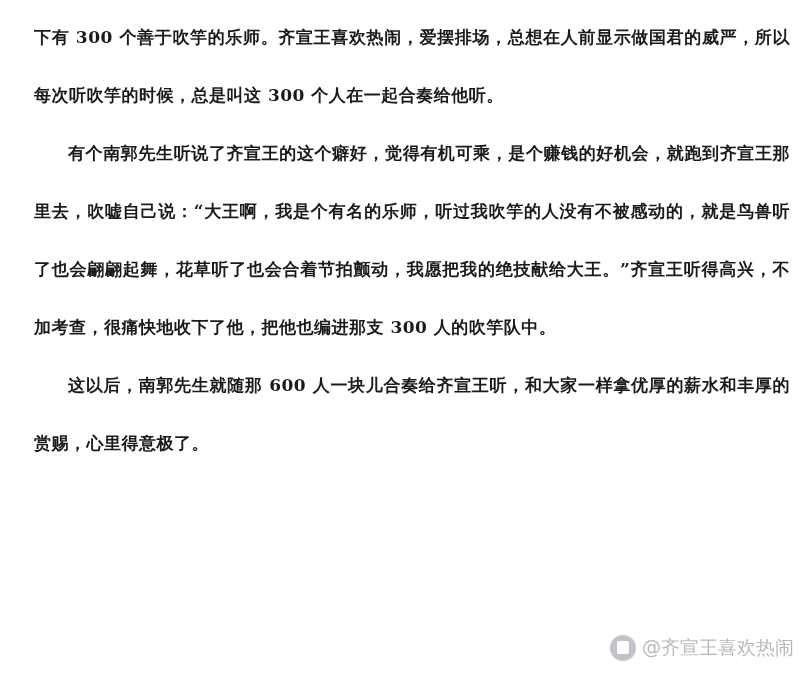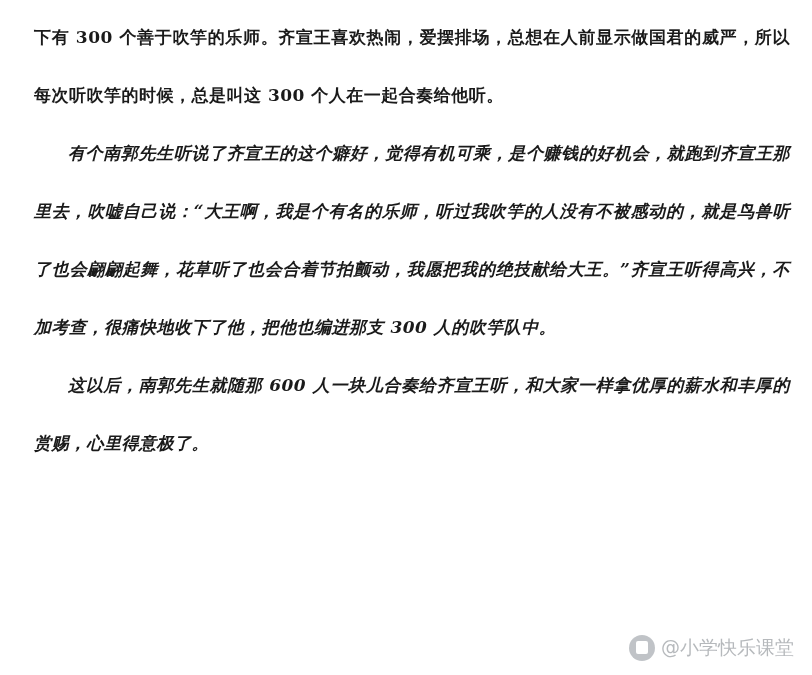--- a/index.html
+++ b/index.html
@@ -27,21 +27,20 @@
     line-height: 58px;
     color: #1a1a1a;
     text-align: justify;
     text-justify: inter-character;
     letter-spacing: 0.5px;
     font-family: "DejaVu Serif", "Liberation Serif", serif;
     font-weight: 600;
   }
   .para.indent {
     text-indent: 2em;
-    font-style: italic;
   }
   .watermark {
     position: absolute;
     right: 18px;
     bottom: 14px;
     display: flex;
     align-items: center;
     gap: 6px;
     opacity: 0.62;
     pointer-events: none;
@@ -77,16 +76,16 @@
 <div class="page">
 
   <p class="para">下有 300 个善于吹竽的乐师。齐宣王喜欢热闹，爱摆排场，总想在人前显示做国君的威严，所以每次听吹竽的时候，总是叫这 300 个人在一起合奏给他听。</p>
 
   <p class="para indent">有个南郭先生听说了齐宣王的这个癖好，觉得有机可乘，是个赚钱的好机会，就跑到齐宣王那里去，吹嘘自己说：“大王啊，我是个有名的乐师，听过我吹竽的人没有不被感动的，就是鸟兽听了也会翩翩起舞，花草听了也会合着节拍颤动，我愿把我的绝技献给大王。”齐宣王听得高兴，不加考查，很痛快地收下了他，把他也编进那支 300 人的吹竽队中。</p>
 
   <p class="para indent">这以后，南郭先生就随那 600 人一块儿合奏给齐宣王听，和大家一样拿优厚的薪水和丰厚的赏赐，心里得意极了。</p>
 
   <div class="watermark">
     <span class="wm-logo"></span>
-    <span class="wm-text">@小学快乐课堂</span>
+    <span class="wm-text">@齐宣王喜欢热闹</span>
   </div>
 
 </div>
 
 </body></html>

